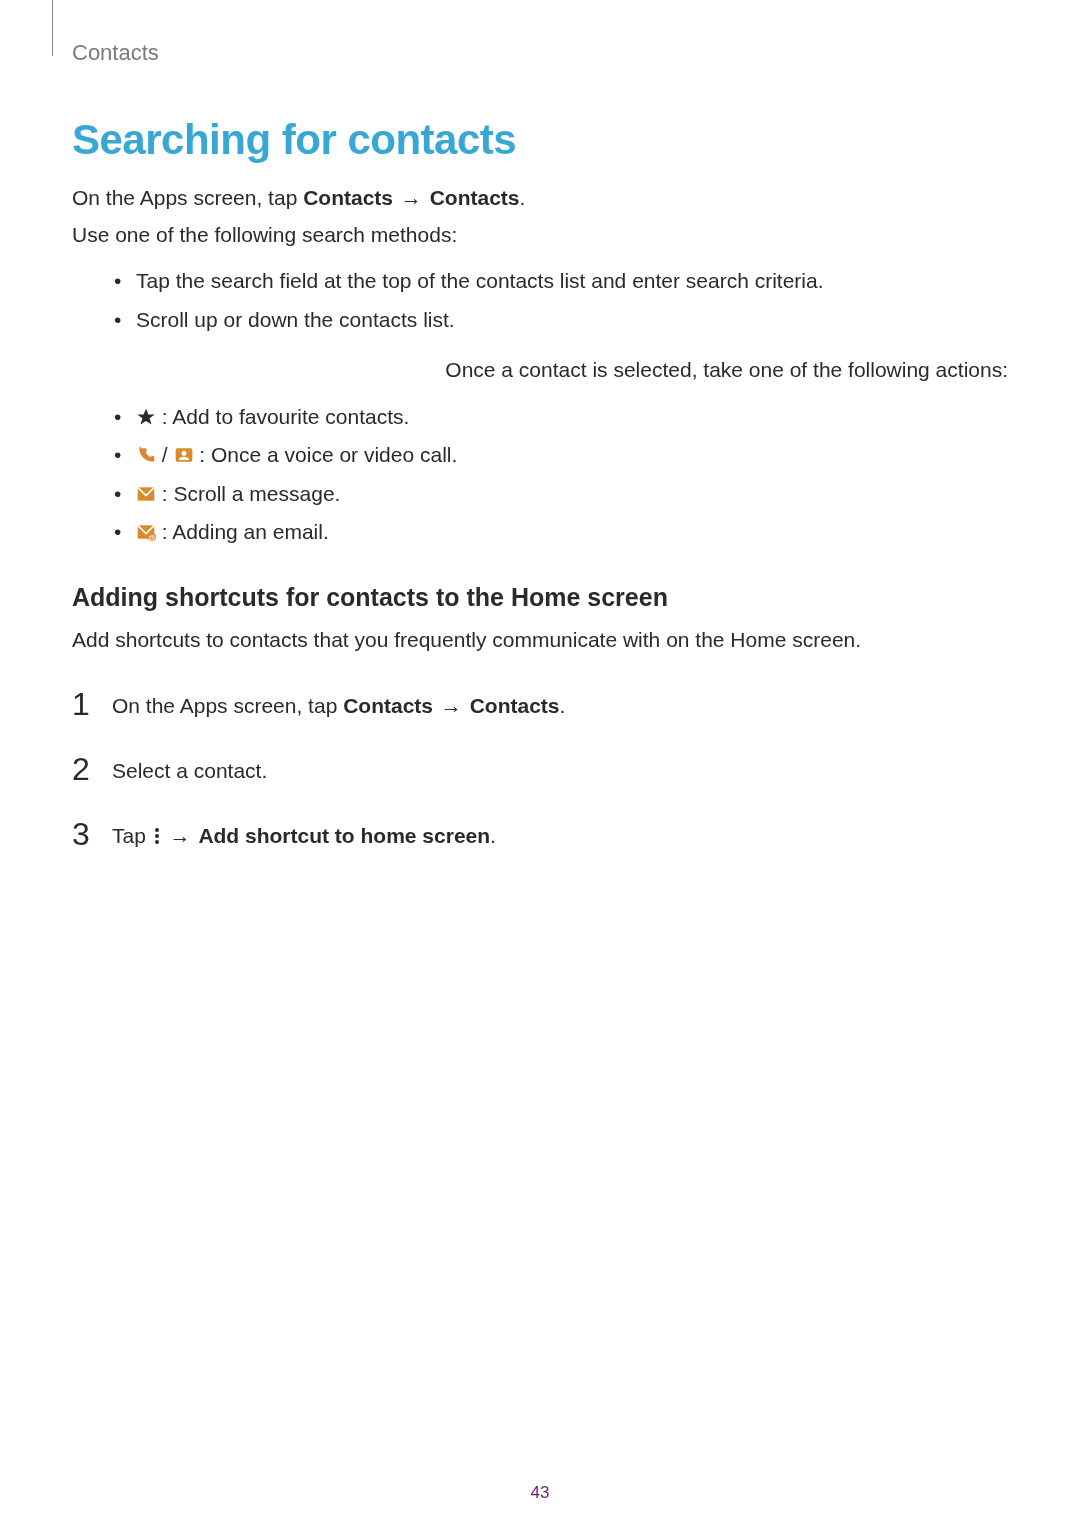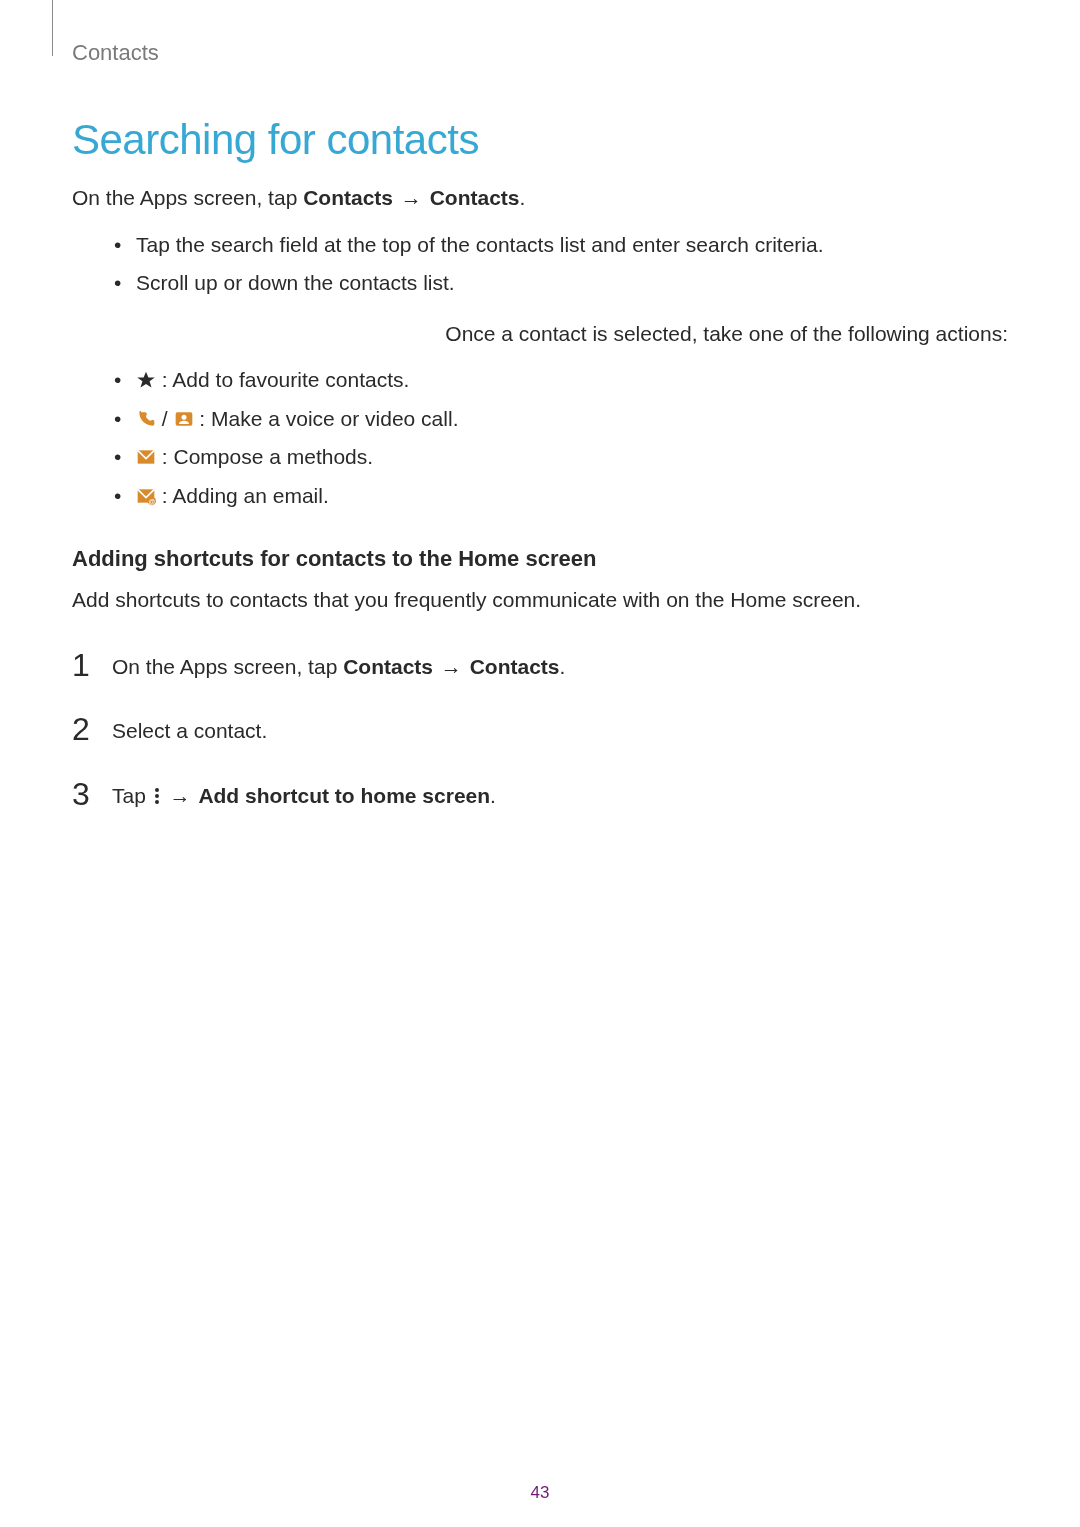--- a/index.html
+++ b/index.html
@@ -26,21 +26,21 @@
     background: #8a8a8a;
   }
   .breadcrumb {
     font-size: 22px;
     color: #7a7a7a;
     margin-top: 8px;
     margin-bottom: 50px;
   }
   h1.main-title {
     color: #37a8d4;
-    font-weight: 400;
+    font-weight: 700;
     font-size: 42px;
     margin: 12px 0 18px 0;
     letter-spacing: -0.5px;
   }
   .body-text {
     font-size: 21px;
     line-height: 1.55;
     margin: 0 0 4px 0;
   }
   .bold { font-weight: 700; }
@@ -65,21 +65,21 @@
     color: #2a2a2a;
   }
   .icon {
     display: inline-block;
     vertical-align: -3px;
     width: 20px;
     height: 20px;
   }
   .icon svg { width: 100%; height: 100%; display: block; }
   h2.subheading {
-    font-size: 22px;
+    font-size: 25px;
     font-weight: 700;
     margin: 34px 0 12px 0;
     color: #2a2a2a;
   }
   ol.num-steps {
     list-style: none;
     padding: 0;
     margin: 18px 0 0 0;
     counter-reset: step;
   }
@@ -125,20 +125,21 @@
 <div class="page">
   <div class="tab-mark"></div>
 
   <div class="breadcrumb">Contacts</div>
 
   <h1 class="main-title">Searching for contacts</h1>
 
   <p class="body-text">
     <span>On the Apps screen, tap </span><span class="bold">Contacts</span><span class="arrow"> → </span><span class="bold">Contacts</span><span>.</span>
   </p>
+  <p class="body-text">Use one of the following search methods:</p>
 
   <ul class="bullets">
     <li>Tap the search field at the top of the contacts list and enter search criteria.</li>
     <li>Scroll up or down the contacts list.</li>
   </ul>
 
   <p class="body-text" style="margin-top:18px;text-align:right;">Once a contact is selected, take one of the following actions:</p>
 
   <ul class="bullets">
     <li>
@@ -152,29 +153,29 @@
       <span class="icon">
         <svg viewBox="0 0 24 24">
             <path d="M6 2c-1 0-2 1-2 2 0 9 7 16 16 16 1 0 2-1 2-2v-3c0-1-1-2-2-2l-3 1c-1 0-2-1-3-2s-2-2-2-3l1-3c0-1-1-2-2-2H6z" fill="#d98a2b"></path>
           </svg>
       </span><span> / </span><span class="icon">
         <svg viewBox="0 0 24 24">
             <rect x="2" y="4" width="20" height="16" rx="2" fill="#d98a2b"></rect>
             <circle cx="12" cy="10" r="3" fill="#fff"></circle>
             <path d="M6 18c0-3 3-4 6-4s6 1 6 4" fill="#fff"></path>
           </svg>
-      </span><span> : Make a voice or video call.</span>
+      </span><span> : Once a voice or video call.</span>
     </li>
     <li>
       <span class="icon">
         <svg viewBox="0 0 24 24">
             <rect x="2" y="4" width="20" height="16" fill="#d98a2b"></rect>
             <polyline points="2,4 12,14 22,4" fill="none" stroke="#fff" stroke-width="2"></polyline>
           </svg>
-      </span><span> : Compose a methods.</span>
+      </span><span> : Scroll a message.</span>
     </li>
     <li>
       <span class="icon">
         <svg viewBox="0 0 24 24">
             <rect x="2" y="4" width="20" height="16" fill="#d98a2b"></rect>
             <polyline points="2,4 12,14 22,4" fill="none" stroke="#fff" stroke-width="2"></polyline>
             <circle cx="19" cy="18" r="5" fill="#d98a2b"></circle>
             <text x="19" y="21" text-anchor="middle" font-size="8" fill="#fff" font-family="Arial">@</text>
           </svg>
       </span><span> : Adding an email.</span>

